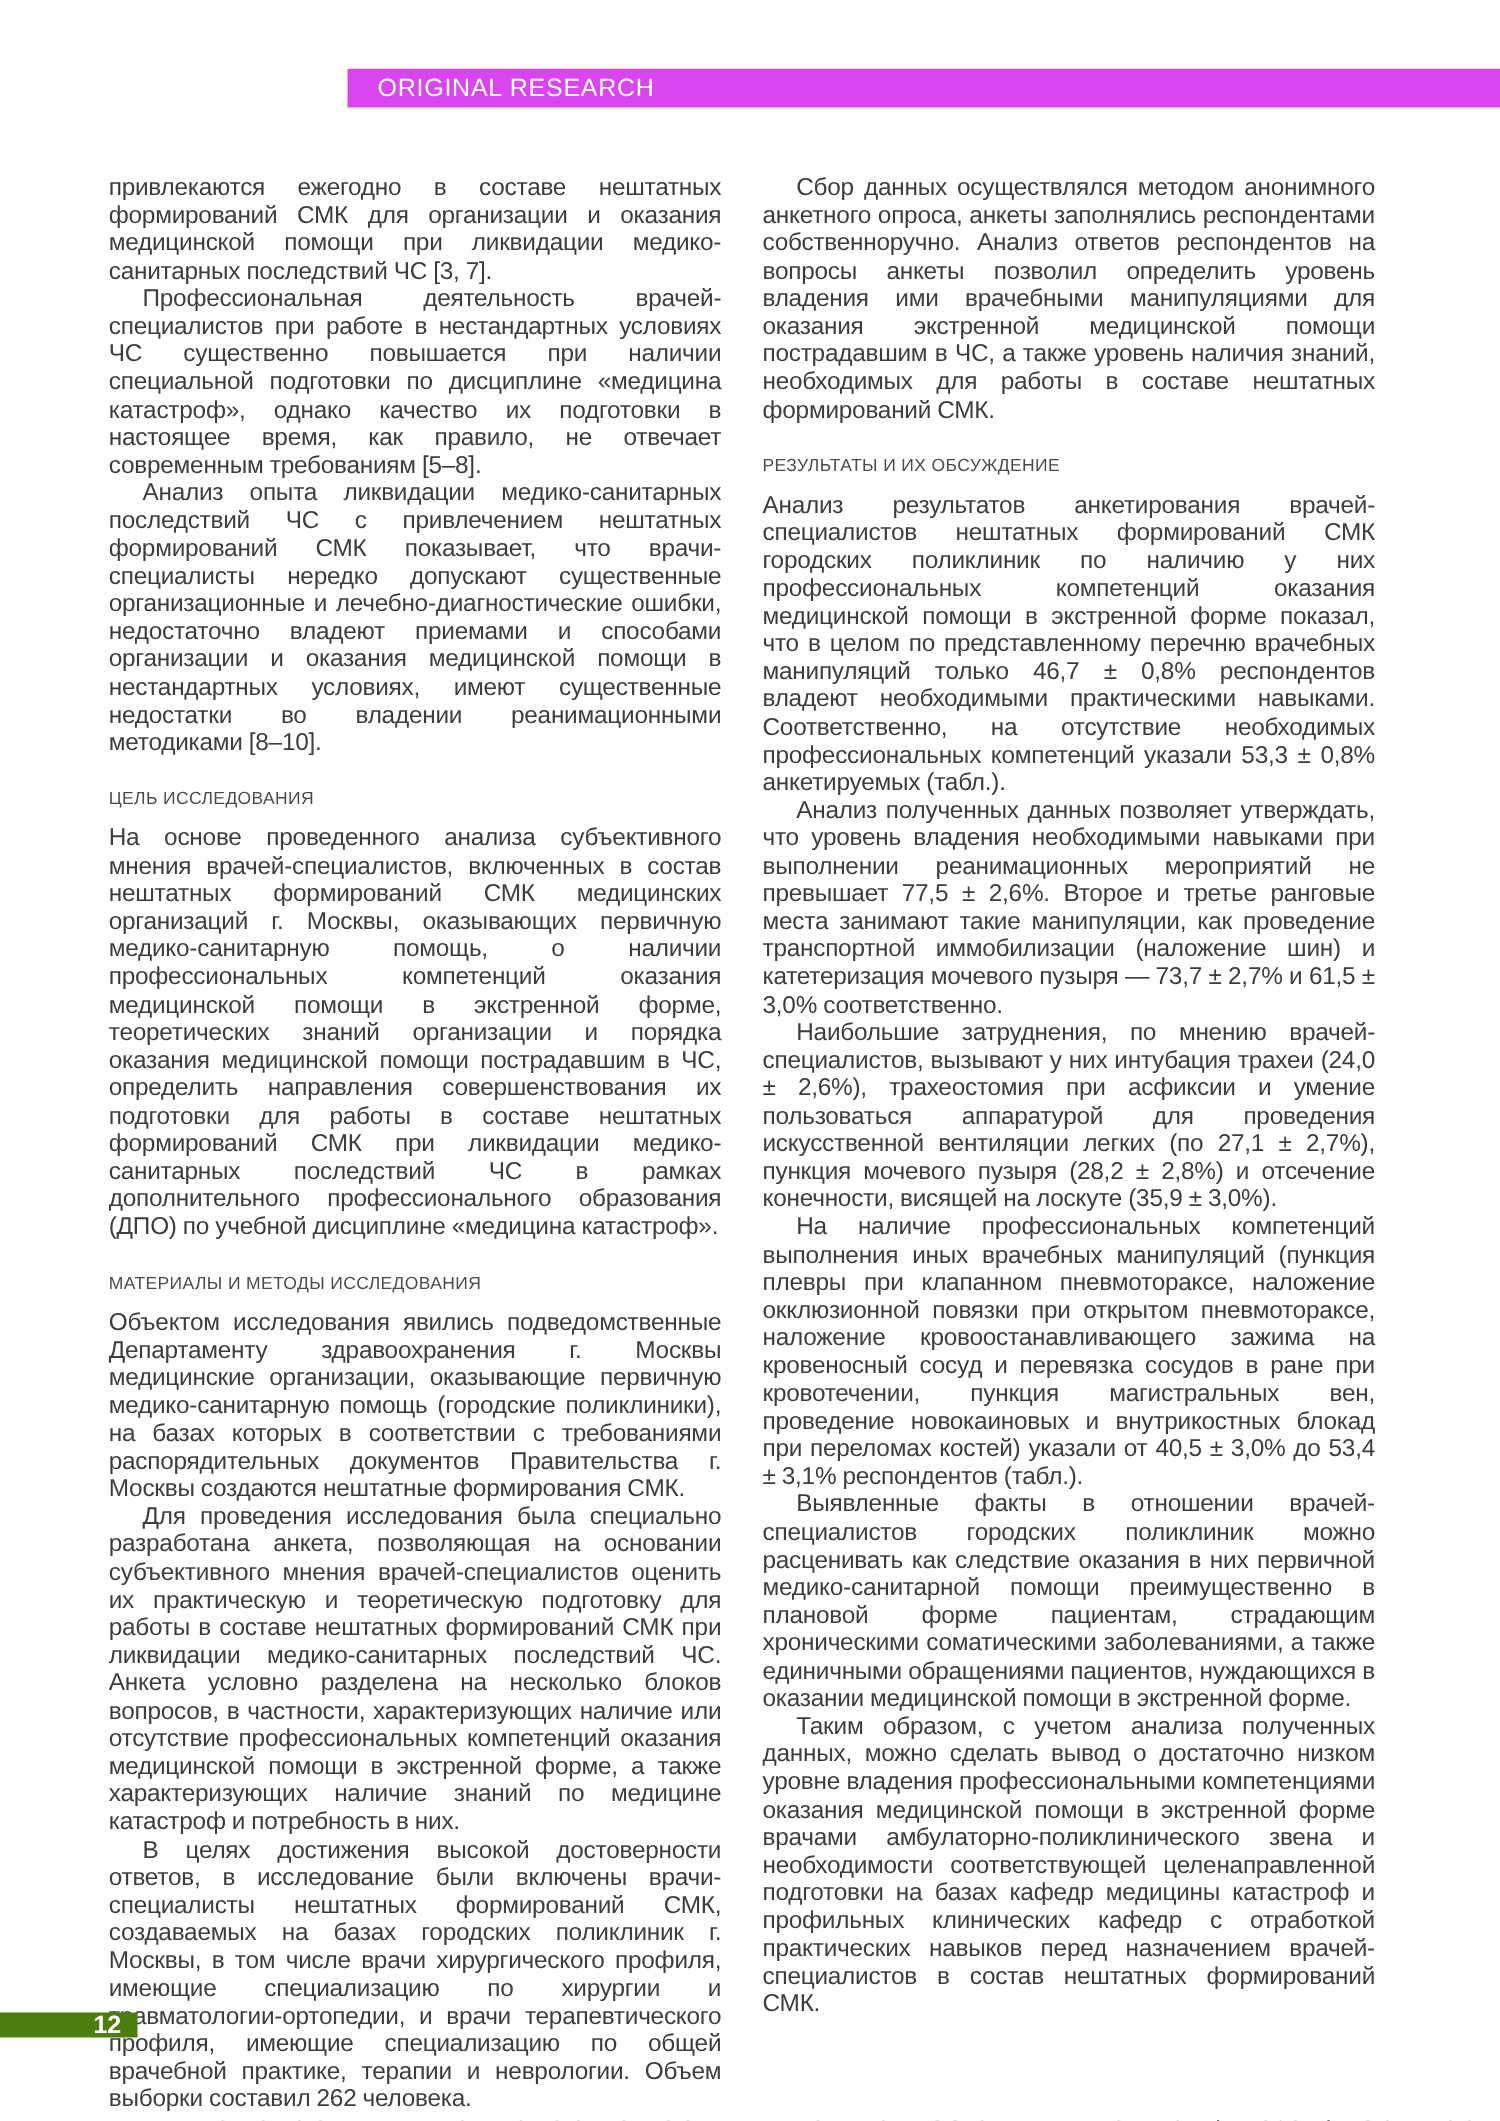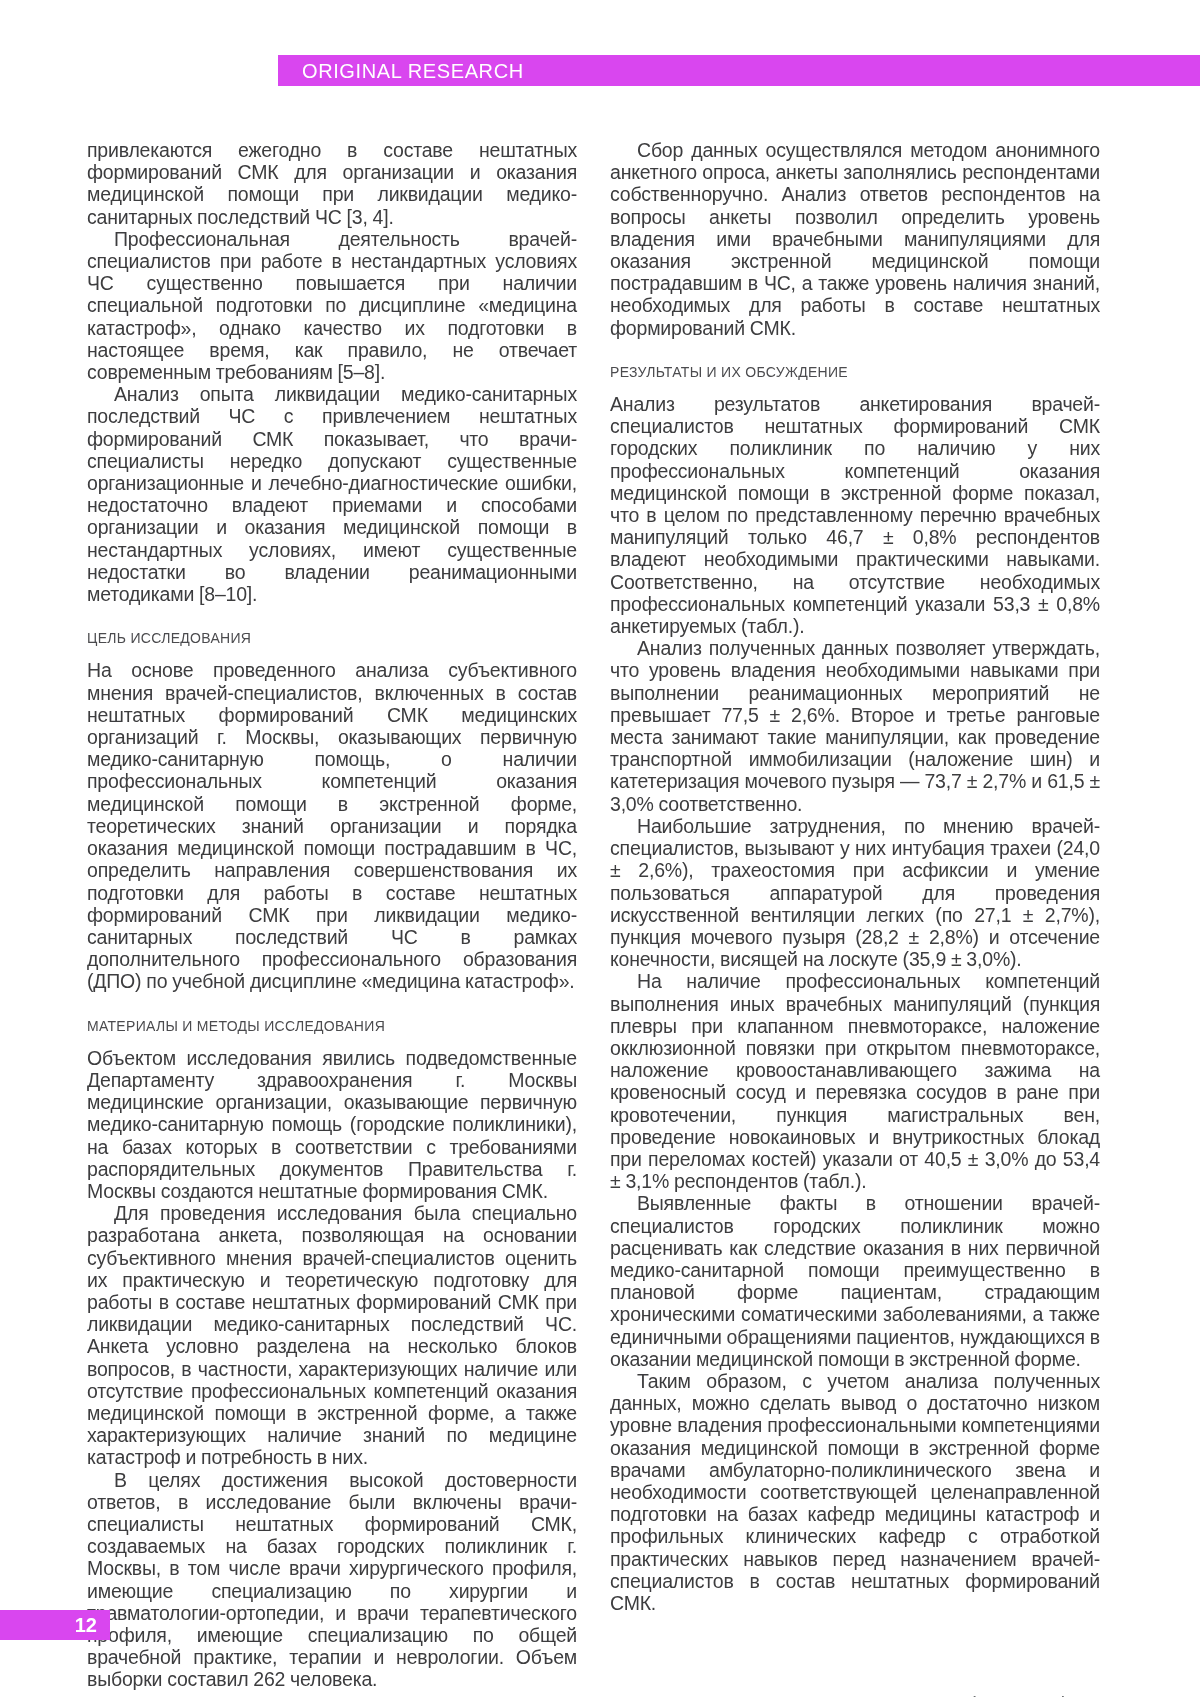--- a/index.html
+++ b/index.html
@@ -65,22 +65,22 @@
     color: #4b4b4e;
     letter-spacing: 0.3px;
     text-align: left;
     text-indent: 0;
   }
   .footer-pagebox {
     position: absolute;
     left: 0;
     top: 1610px;
     width: 110px;
-    height: 30px;
-    background: #d946ef;
+    height: 20px;
+    background: #4d7c0f;
     box-sizing: border-box;
     display: flex;
     align-items: center;
     justify-content: flex-end;
     padding-right: 13px;
   }
   .footer-pagebox .pagenum {
     color: #ffffff;
     font-size: 20px;
     font-weight: bold;
@@ -106,21 +106,21 @@
 
 <div class="page">
 
   <div class="header-bar">
     <span class="banner-label">ORIGINAL RESEARCH</span>
   </div>
 
   <div class="content">
 
     <div class="col">
-      <p class="body-p first">привлекаются ежегодно в составе нештатных формирований СМК для организации и оказания медицинской помощи при ликвидации медико-санитарных последствий ЧС [3, 4].</p>
+      <p class="body-p first">привлекаются ежегодно в составе нештатных формирований СМК для организации и оказания медицинской помощи при ликвидации медико-санитарных последствий ЧС [3, 7].</p>
       <p class="body-p">Профессиональная деятельность врачей-специалистов при работе в нестандартных условиях ЧС существенно повышается при наличии специальной подготовки по дисциплине «медицина катастроф», однако качество их подготовки в настоящее время, как правило, не отвечает современным требованиям [5–8].</p>
       <p class="body-p">Анализ опыта ликвидации медико-санитарных последствий ЧС с привлечением нештатных формирований СМК показывает, что врачи-специалисты нередко допускают существенные организационные и лечебно-диагностические ошибки, недостаточно владеют приемами и способами организации и оказания медицинской помощи в нестандартных условиях, имеют существенные недостатки во владении реанимационными методиками [8–10].</p>
       <h2 class="sec-heading">ЦЕЛЬ ИССЛЕДОВАНИЯ</h2>
       <p class="body-p first">На основе проведенного анализа субъективного мнения врачей-специалистов, включенных в состав нештатных формирований СМК медицинских организаций г. Москвы, оказывающих первичную медико-санитарную помощь, о наличии профессиональных компетенций оказания медицинской помощи в экстренной форме, теоретических знаний организации и порядка оказания медицинской помощи пострадавшим в ЧС, определить направления совершенствования их подготовки для работы в составе нештатных формирований СМК при ликвидации медико-санитарных последствий ЧС в рамках дополнительного профессионального образования (ДПО) по учебной дисциплине «медицина катастроф».</p>
       <h2 class="sec-heading">МАТЕРИАЛЫ И МЕТОДЫ ИССЛЕДОВАНИЯ</h2>
       <p class="body-p first">Объектом исследования явились подведомственные Департаменту здравоохранения г. Москвы медицинские организации, оказывающие первичную медико-санитарную помощь (городские поликлиники), на базах которых в соответствии с требованиями распорядительных документов Правительства г. Москвы создаются нештатные формирования СМК.</p>
       <p class="body-p">Для проведения исследования была специально разработана анкета, позволяющая на основании субъективного мнения врачей-специалистов оценить их практическую и теоретическую подготовку для работы в составе нештатных формирований СМК при ликвидации медико-санитарных последствий ЧС. Анкета условно разделена на несколько блоков вопросов, в частности, характеризующих наличие или отсутствие профессиональных компетенций оказания медицинской помощи в экстренной форме, а также характеризующих наличие знаний по медицине катастроф и потребность в них.</p>
       <p class="body-p">В целях достижения высокой достоверности ответов, в исследование были включены врачи-специалисты нештатных формирований СМК, создаваемых на базах городских поликлиник г. Москвы, в том числе врачи хирургического профиля, имеющие специализацию по хирургии и травматологии-ортопедии, и врачи терапевтического профиля, имеющие специализацию по общей врачебной практике, терапии и неврологии. Объем выборки составил 262 человека.</p>
     </div>
 

